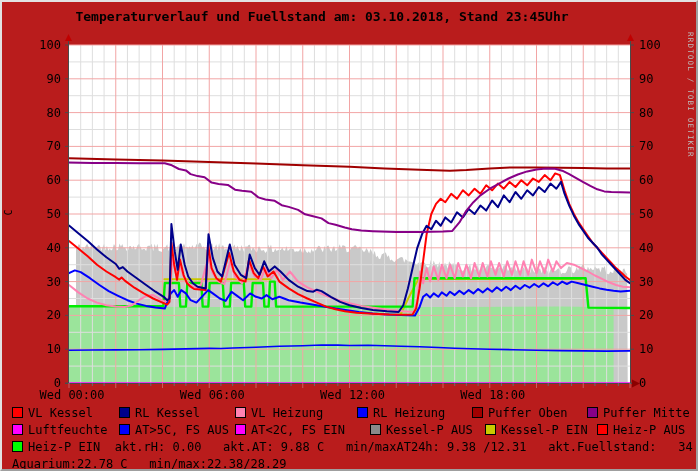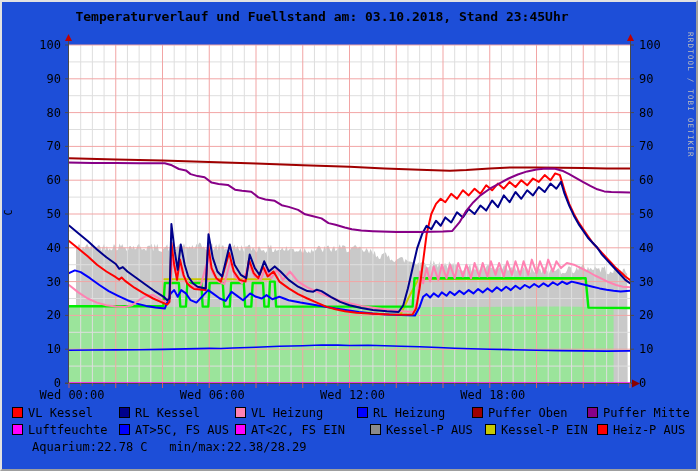--- a/index.html
+++ b/index.html
@@ -1,38 +1,38 @@
 <!DOCTYPE html>
 <html><head>
 <meta charset="utf-8">
 <style>
   html,body{margin:0;padding:0;background:#e9e9e9;}
   .window{
     position:relative;width:698px;height:471px;box-sizing:border-box;
-    background:#1d4ed8;overflow:hidden;
+    background:#b91c1c;overflow:hidden;
     border:2px solid;border-color:#e2e2e2 #9f9f9f #9f9f9f #e2e2e2;
     font-family:"DejaVu Sans Mono","Liberation Mono",monospace;color:#000;
   }
   .title{
     position:absolute;top:7px;left:40px;width:560px;text-align:center;
     font-size:13px;font-weight:600;letter-spacing:0px;white-space:nowrap;
   }
   .watermark{
     position:absolute;top:30px;right:1px;
     writing-mode:vertical-rl;
     font-size:7.5px;letter-spacing:1.2px;color:#bdbdbd;
   }
   .ylabel{
     position:absolute;left:-14px;top:205px;width:40px;text-align:center;
     transform:rotate(-90deg);font-size:10px;color:#000;
   }
   svg{position:absolute;top:0;left:0;}
   svg text{font-family:"DejaVu Sans Mono","Liberation Mono",monospace;font-size:12px;fill:#000;}
   .legend{position:absolute;left:10px;top:403px;width:680px;font-size:12px;}
-  .legend-row{position:relative;height:17px;line-height:17px;white-space:pre;padding-left:20px;}
+  .legend-row{position:relative;height:17px;line-height:17px;white-space:pre;}
   .legend-item{position:absolute;top:0;white-space:pre;}
   .sq{display:inline-block;width:9px;height:9px;border:1px solid #000;
       margin-right:5px;vertical-align:-1px;}
   .tail{white-space:pre;}
 </style>
 </head>
 <body>
 
 <div class="window">
   <div class="title">Temperaturverlauf und Fuellstand am: 03.10.2018, Stand 23:45Uhr</div>
@@ -235,15 +235,16 @@
         <path d="M67.0,283.0L76.3,290.4L85.7,296.5L95.0,300.6L104.4,303.3L113.8,304.6L123.1,304.9L130.1,303.3L137.1,298.2L144.1,293.8L151.2,293.1L157.0,296.5L162.8,299.9L167.5,296.5L170.3,255.9L174.1,272.8L177.3,261.0L181.5,274.5L186.2,281.3L190.9,284.7L197.9,286.4L206.1,255.9L210.8,271.1L216.6,279.6L222.4,282.0L228.3,259.3L233.0,274.5L240.0,281.3L247.0,262.7L252.8,274.5L258.7,277.9L263.4,266.1L269.2,276.2L275.0,267.8L280.9,277.9L287.9,269.5L296.1,279.6L305.4,285.3L314.8,289.7L324.1,293.8L335.8,297.9L347.5,301.2L359.2,303.9L373.2,306.0L387.2,308.0L401.3,309.3L411.8,310.0L415.3,299.9L418.1,269.5L421.1,281.3L424.6,266.1L428.1,279.6L431.7,264.4L436.3,277.9L439.8,262.7L444.5,276.2L448.0,262.7L452.7,276.2L456.2,261.0L460.9,274.5L464.4,262.7L469.0,276.2L472.6,261.0L477.2,274.5L480.7,261.0L485.4,274.5L488.9,259.3L493.6,272.8L497.1,261.0L501.8,274.5L505.3,259.3L510.0,272.8L513.5,259.3L518.1,272.8L521.6,259.3L526.3,272.8L529.8,257.6L534.5,271.1L538.0,259.3L542.7,271.1L546.2,257.6L550.9,269.5L554.4,259.3L559.0,266.1L564.9,261.0L571.9,262.7L578.9,266.1L585.9,269.5L592.9,273.5L600.0,276.9L607.0,280.3L614.0,283.0L621.0,284.7L628.0,285.3" stroke="#ff82b2" stroke-width="2"></path>
         <path d="M67.0,239.0L76.3,246.5L85.7,254.3L95.0,262.7L104.4,269.5L113.8,275.2L117.3,277.6L119.6,275.5L123.1,278.9L132.4,285.7L141.8,291.4L151.2,296.5L160.5,300.6L165.2,302.6L167.5,299.9L169.4,240.7L172.2,262.7L175.0,277.9L178.0,257.6L181.5,272.8L185.0,281.3L188.6,284.7L192.1,287.0L203.7,288.1L206.1,242.4L209.6,266.1L214.3,276.2L218.9,279.6L227.1,250.9L231.8,269.5L237.6,277.9L243.5,279.6L247.0,257.6L251.7,271.1L256.3,276.2L261.0,264.4L265.7,274.5L271.5,269.5L277.4,279.6L286.7,286.4L296.1,292.1L305.4,296.5L314.8,300.6L324.1,304.6L333.5,307.3L342.8,309.3L354.5,310.7L370.9,311.7L387.2,312.4L403.6,312.7L410.6,312.4L414.1,306.6L417.6,286.4L421.1,259.3L424.6,232.3L429.3,212.0L434.0,201.9L438.7,196.8L443.3,200.2L449.2,191.7L455.0,196.8L460.9,188.3L466.7,193.4L472.6,186.7L478.4,191.7L484.2,183.3L490.1,188.3L495.9,181.6L501.8,186.7L507.6,179.9L513.5,185.0L519.3,178.2L525.2,183.3L531.0,176.5L536.8,179.9L542.7,173.1L548.5,178.2L553.2,171.4L557.9,173.1L562.5,188.3L567.2,201.9L571.9,212.0L576.6,220.4L581.3,227.2L585.9,234.0L590.6,240.7L595.3,245.8L600.0,250.9L604.6,255.9L609.3,261.0L614.0,266.1L618.6,270.1L623.3,274.5L628.0,277.9" stroke="#ff0000" stroke-width="2"></path>
         <path d="M67.0,223.5L76.3,231.3L85.7,239.0L95.0,247.5L104.4,255.3L113.8,262.0L117.3,266.8L120.8,265.1L125.4,269.5L134.8,276.2L144.1,283.0L153.5,289.7L161.7,294.8L165.2,298.2L167.5,296.5L169.4,222.1L172.7,249.2L175.7,267.8L178.7,242.4L182.7,262.7L186.2,274.5L190.9,281.3L195.6,284.7L203.7,286.4L206.5,232.3L210.8,255.9L215.4,269.5L220.1,274.5L227.8,242.4L232.5,262.7L238.8,272.8L244.2,276.2L247.7,252.6L252.8,266.1L257.5,272.8L262.2,259.3L266.9,269.5L272.7,264.4L278.5,269.5L286.7,277.9L296.1,284.7L305.4,289.1L311.3,289.7L314.8,287.7L319.5,289.1L328.8,294.8L338.1,299.9L347.5,303.3L359.2,306.0L370.9,308.0L384.9,309.3L396.6,310.0L401.3,303.3L405.9,286.4L410.6,266.1L415.3,245.8L420.0,232.3L424.6,223.8L429.3,227.2L434.0,218.8L438.7,223.8L443.3,215.4L449.2,220.4L455.0,210.3L460.9,215.4L466.7,206.9L472.6,212.0L478.4,203.6L484.2,208.6L490.1,198.5L495.9,205.2L501.8,193.4L507.6,200.2L513.5,190.0L519.3,196.8L525.2,188.3L531.0,193.4L536.8,185.0L542.7,190.0L548.5,181.6L554.4,186.7L559.0,179.9L562.5,191.7L567.2,203.6L571.9,213.7L576.6,222.1L581.3,228.9L585.9,235.7L590.6,240.7L595.3,245.8L600.0,252.6L604.6,257.6L609.3,262.7L614.0,267.8L618.6,272.8L623.3,277.9L628.0,281.3" stroke="#00008b" stroke-width="2"></path>
         <path d="M67.0,156.2L113.8,157.6L160.5,158.6L207.3,159.9L254.0,161.6L300.8,163.3L347.5,164.7L382.6,166.4L417.6,167.7L448.0,168.7L464.4,168.1L487.8,166.4L511.1,165.4L534.5,165.4L557.9,165.7L581.3,166.0L604.6,166.4L628.0,166.4" stroke="#a00000" stroke-width="2"></path>
         <path d="M67.0,160.6L90.4,161.0L113.8,161.0L137.1,161.3L162.8,161.3L169.9,163.3L176.9,167.0L183.9,168.4L188.6,172.1L195.6,174.1L202.6,175.2L209.6,180.6L216.6,181.9L225.9,182.9L233.0,187.7L240.0,188.7L249.3,189.7L256.3,195.4L263.4,197.5L272.7,198.8L279.7,203.2L286.7,204.9L296.1,207.9L303.1,212.3L310.1,214.0L319.5,216.4L326.5,221.1L333.5,222.8L342.8,225.5L349.8,227.2L359.2,228.6L370.9,229.2L394.3,229.9L417.6,229.9L441.0,229.6L450.3,228.9L457.4,220.4L464.4,208.6L471.4,200.2L478.4,193.4L487.8,186.7L497.1,181.6L506.5,176.5L515.8,172.5L525.2,169.4L534.5,167.4L543.8,166.4L553.2,166.7L560.2,168.7L567.2,172.1L574.2,176.2L581.3,180.2L588.3,183.9L595.3,187.3L602.3,189.4L609.3,190.0L628.0,190.4" stroke="#870087" stroke-width="2"></path>
       </g>
     </svg>
   <div class="legend">
     <div class="legend-row" id="lrow0"><span class="legend-item" style="left: 0px;"><span class="sq" style="background: rgb(255, 0, 0);"></span>VL Kessel</span><span class="legend-item" style="left: 107px;"><span class="sq" style="background: rgb(0, 0, 139);"></span>RL Kessel</span><span class="legend-item" style="left: 223px;"><span class="sq" style="background: rgb(255, 130, 178);"></span>VL Heizung</span><span class="legend-item" style="left: 345px;"><span class="sq" style="background: rgb(0, 0, 255);"></span>RL Heizung</span><span class="legend-item" style="left: 460px;"><span class="sq" style="background: rgb(160, 0, 0);"></span>Puffer Oben</span><span class="legend-item" style="left: 575px;"><span class="sq" style="background: rgb(135, 0, 135);"></span>Puffer Mitte</span></div>
     <div class="legend-row" id="lrow1"><span class="legend-item" style="left: 0px;"><span class="sq" style="background: rgb(255, 0, 255);"></span>Luftfeuchte</span><span class="legend-item" style="left: 107px;"><span class="sq" style="background: rgb(0, 0, 255);"></span>AT&gt;5C, FS AUS</span><span class="legend-item" style="left: 223px;"><span class="sq" style="background: rgb(255, 0, 255);"></span>AT&lt;2C, FS EIN</span><span class="legend-item" style="left: 358px;"><span class="sq" style="background: rgb(138, 138, 138);"></span>Kessel-P AUS</span><span class="legend-item" style="left: 473px;"><span class="sq" style="background: rgb(201, 201, 0);"></span>Kessel-P EIN</span><span class="legend-item" style="left: 585px;"><span class="sq" style="background: rgb(255, 0, 0);"></span>Heiz-P AUS</span></div>
+    <div class="legend-row" id="lrow2"><span class="legend-item" style="left: 0px;"><span class="sq" style="background: rgb(0, 255, 0);"></span>Heiz-P EIN<span class="tail">  akt.rH: 0.00   akt.AT: 9.88 C   min/maxAT24h: 9.38 /12.31   akt.Fuellstand:   34</span></span></div>
     <div class="legend-row"><span class="tail">Aquarium:22.78 C   min/max:22.38/28.29</span></div>
   </div>
 </div>
 
 </body></html>

